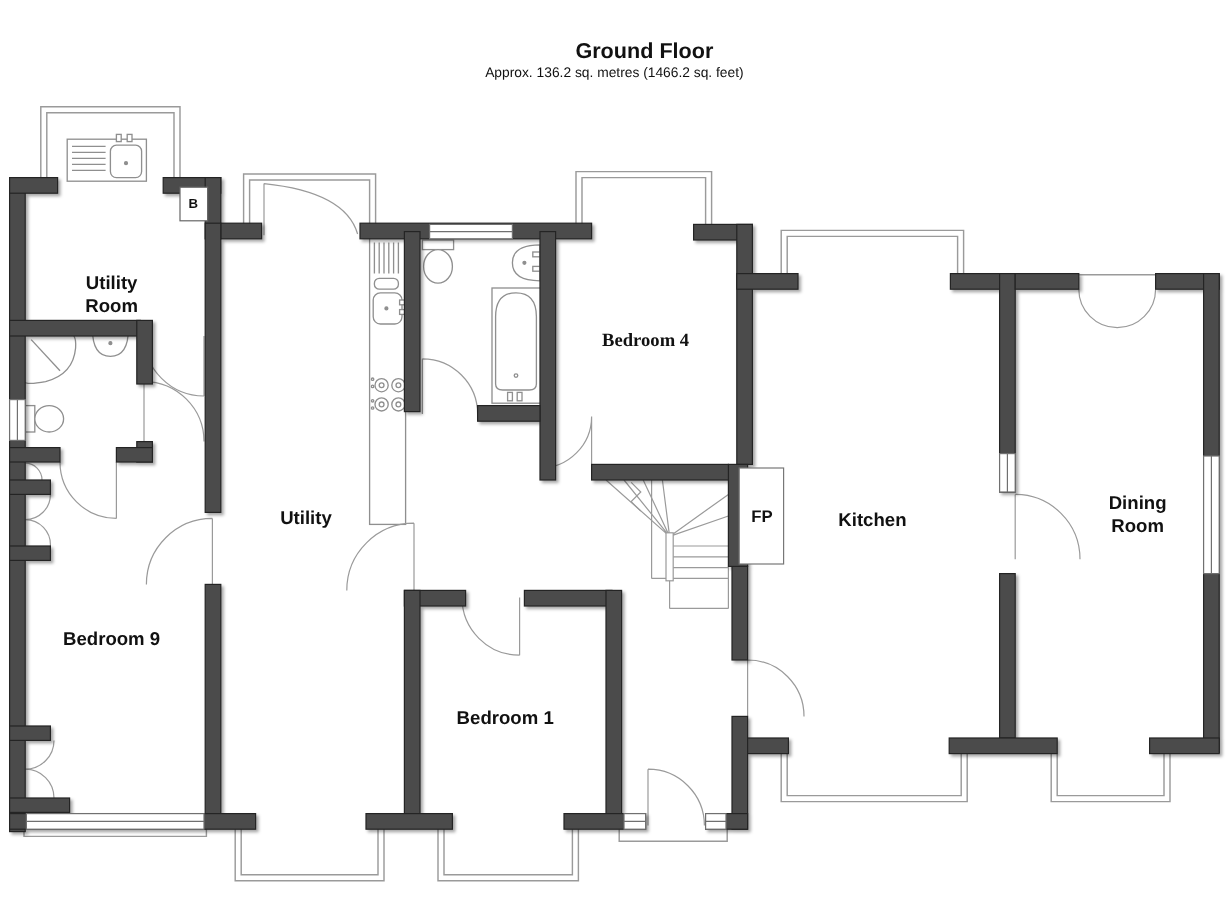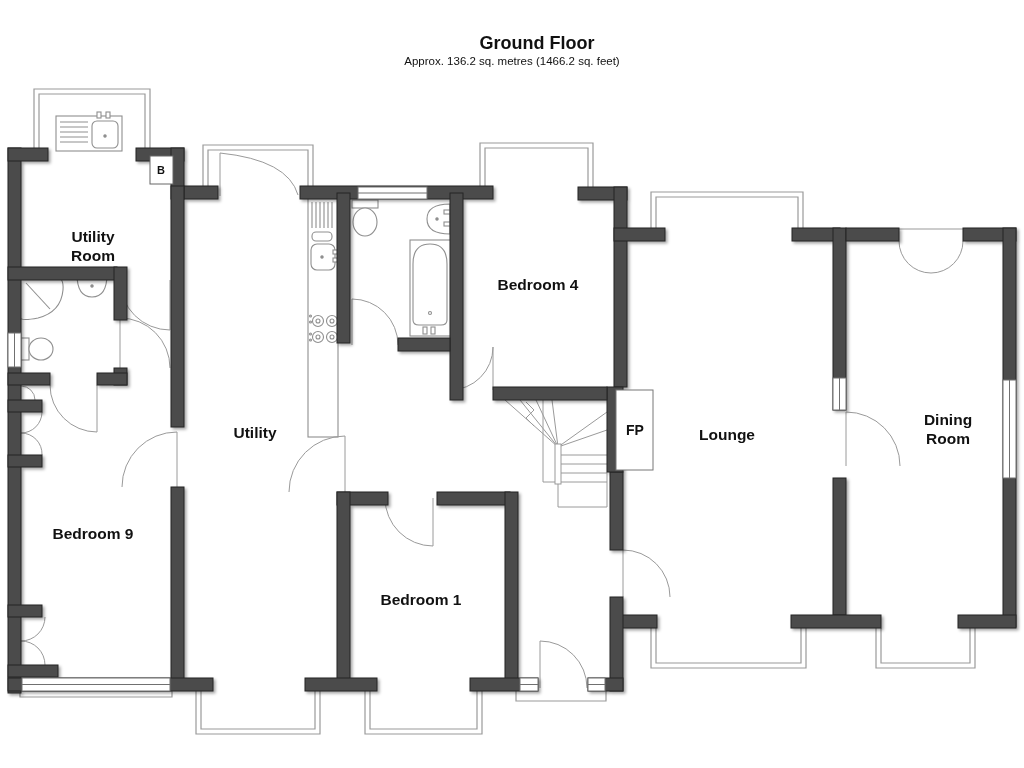--- a/index.html
+++ b/index.html
@@ -212,21 +212,21 @@
     </g>
   </svg>
 
   <div class="plan-title" style="left:512px;top:43px;margin-left:25px;">Ground Floor</div>
   <div class="plan-subtitle" style="left:512px;top:61px;">Approx. 136.2 sq. metres (1466.2 sq. feet)</div>
 
   <div class="room-label" style="left:93px;top:216px;margin-top:30px;">Utility
 Room</div>
   <div class="room-label" style="left:255px;top:432px;">Utility</div>
   <div class="room-label" style="left:93px;top:533px;">Bedroom 9</div>
-  <div class="room-label" style="left:538px;top:284px;">Bedroom 4</div>
+  <div class="room-label" style="left:538px;top:284px;font-family:Liberation Serif, serif;">Bedroom 4</div>
   <div class="room-label" style="left:421px;top:599px;">Bedroom 1</div>
-  <div class="room-label" style="left:727px;top:434px;">Lounge</div>
+  <div class="room-label" style="left:727px;top:434px;">Kitchen</div>
   <div class="room-label" style="left:948px;top:429px;">Dining
 Room</div>
 
   <div class="tag-label tag-fp" style="left:635px;top:430px;text-align:center;">FP</div>
   <div class="tag-label tag-b" style="left:161px;top:170px;">B</div>
 </div>
 
 </body></html>

